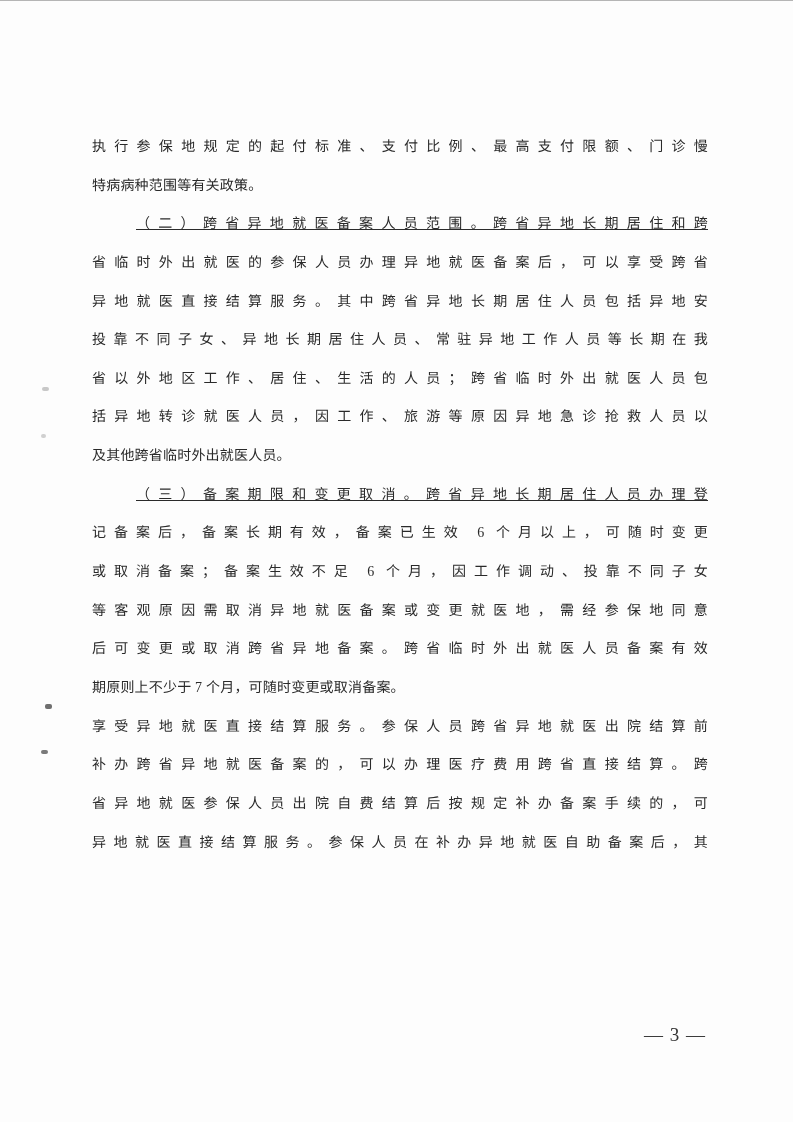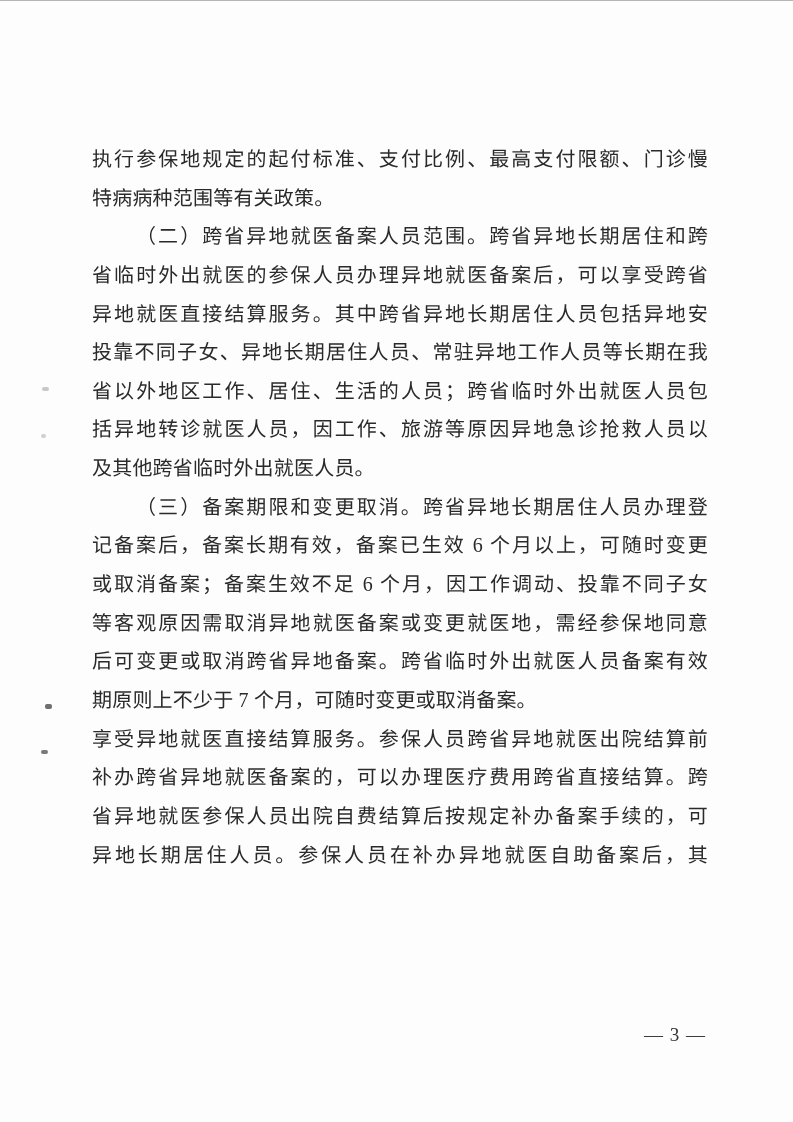--- a/index.html
+++ b/index.html
@@ -20,42 +20,42 @@
   .scan-edge {
     position: absolute;
     top: 0; left: 0;
     width: 100%; height: 1px;
     background: #8f8f8f;
     opacity: 0.65;
   }
   .text-block {
     position: absolute;
     left: 92px;
-    top: 140px;
+    top: 128px;
     width: 616px;
-    font-size: 20px;
+    font-size: 14px;
     line-height: 38.65px;
     letter-spacing: 0.2px;
     text-rendering: optimizeLegibility;
   }
   .paragraph { margin: 0; padding: 0; }
   .line {
     height: 38.65px;
     overflow: hidden;
     white-space: nowrap;
     text-align: justify;
     text-align-last: justify;
     -moz-text-align-last: justify;
   }
   .line.no-stretch {
     text-align: center;
     text-align-last: left;
     -moz-text-align-last: left;
   }
-  .line.indent { text-indent: 44px; }
+  .line.indent { text-indent: 44px; text-decoration: underline; }
   .page-number {
     position: absolute;
     left: 92px;
     top: 1024px;
     width: 614px;
     text-align: right;
     font-size: 19px;
     letter-spacing: 1px;
     color: #333;
   }
@@ -88,21 +88,21 @@
         <div class="line">记备案后，备案长期有效，备案已生效 6 个月以上，可随时变更</div>
         <div class="line">或取消备案；备案生效不足 6 个月，因工作调动、投靠不同子女</div>
         <div class="line">等客观原因需取消异地就医备案或变更就医地，需经参保地同意</div>
         <div class="line">后可变更或取消跨省异地备案。跨省临时外出就医人员备案有效</div>
         <div class="line no-stretch">期原则上不少于 7 个月，可随时变更或取消备案。</div>
       </div>
       <div class="paragraph">
         <div class="line">享受异地就医直接结算服务。参保人员跨省异地就医出院结算前</div>
         <div class="line">补办跨省异地就医备案的，可以办理医疗费用跨省直接结算。跨</div>
         <div class="line">省异地就医参保人员出院自费结算后按规定补办备案手续的，可</div>
-        <div class="line">异地长期居住人员。参保人员在补办异地就医自助备案后，其</div>
+        <div class="line">异地就医直接结算服务。参保人员在补办异地就医自助备案后，其</div>
       </div>
     </div>
   <div class="page-number">— 3 —</div>
   <div id="artifact-layer">
       <div class="speck" style="left: 42px; top: 387px; width: 7px; height: 4px; background: rgb(200, 200, 200);"></div>
       <div class="speck" style="left: 41px; top: 434px; width: 5px; height: 4px; background: rgb(208, 208, 208);"></div>
       <div class="speck" style="left: 45px; top: 704px; width: 7px; height: 5px; background: rgb(111, 111, 111);"></div>
       <div class="speck" style="left: 41px; top: 750px; width: 7px; height: 4px; background: rgb(122, 122, 122);"></div>
     </div>
 </div>

